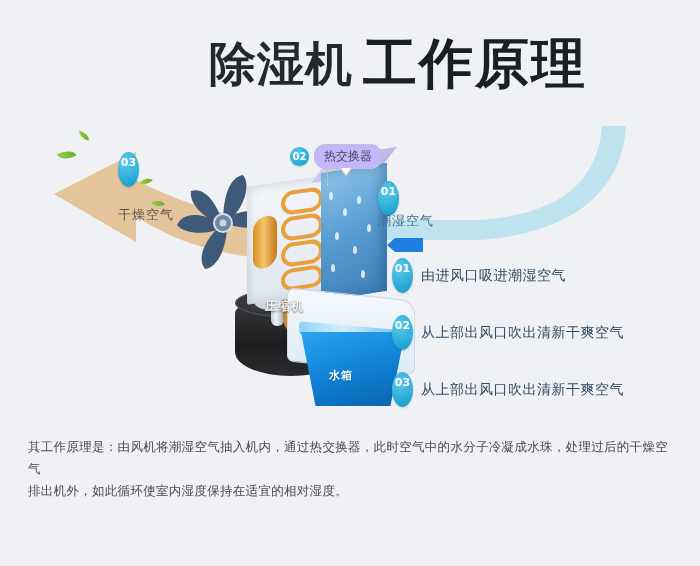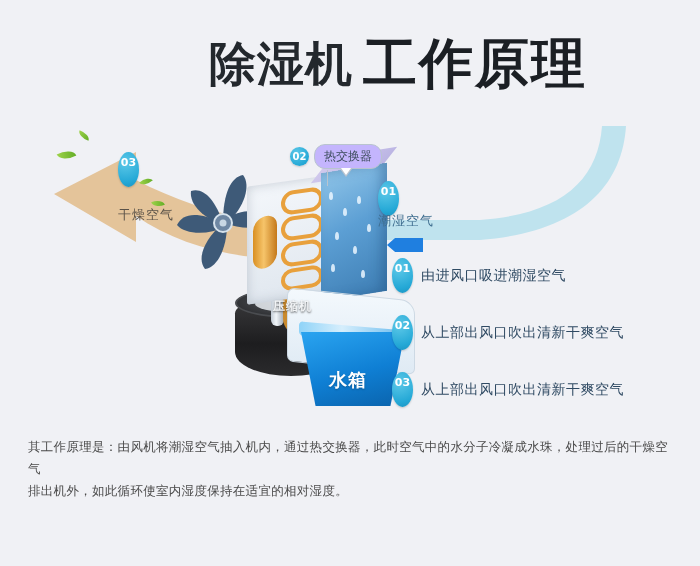--- a/index.html
+++ b/index.html
@@ -197,31 +197,31 @@
     position: absolute;
     left: 74px; top: 180px;
     width: 108px; height: 14px;
     background: linear-gradient(90deg,#8fd3f8,#d6eefc 40%,#63b9ee);
     border-radius: 4px;
     transform: skewY(5deg);
   }
   .tank-label {
     position: absolute;
     left: 104px; top: 222px;
-    font-size: 18px;
+    font-size: 11px;
     color: #ffffff;
     font-weight: bold;
     letter-spacing: 1px;
     text-shadow: 0 1px 2px rgba(0,0,0,.25);
   }
 
   
   .comp-label {
     position: absolute;
-    left: 8px; top: 152px;
+    left: 0; top: 152px;
     font-size: 12px;
     color: #f2f4f6;
     font-weight: bold;
     letter-spacing: 1px;
     text-shadow: 0 1px 2px rgba(0,0,0,.6);
     z-index: 9;
     padding-left: 40px;
   }
 
   

